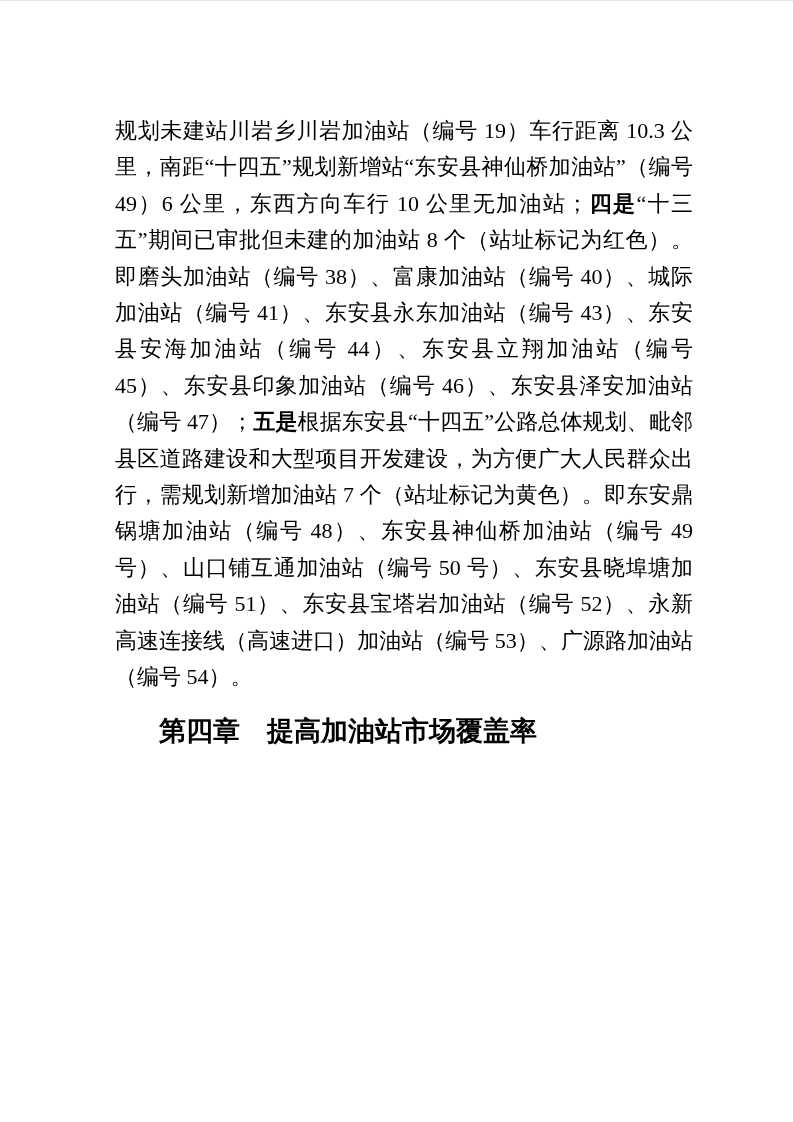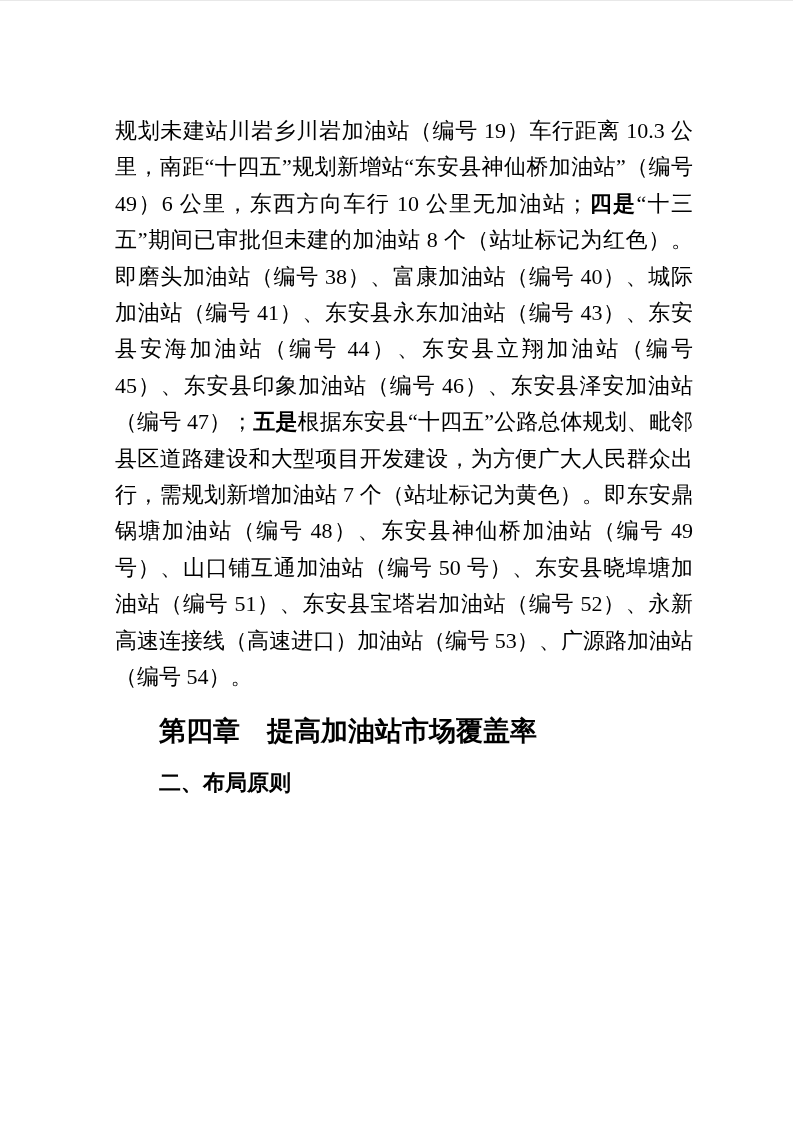--- a/index.html
+++ b/index.html
@@ -77,17 +77,16 @@
 
 <div class="page">
   <div class="content">
 
     <p class="body-para"><span>规划未建站川岩乡川岩加油站（编号 19）车行距离 10.3 公里，南距“十四五”规划新增站“东安县神仙桥加油站”（编号 49）6 公里，东西方向车行 10 公里无加油站；</span><b>四是</b><span>“十三五”期间已审批但未建的加油站 8 个（站址标记为红色）。即磨头加油站（编号 38）、富康加油站（编号 40）、城际加油站（编号 41）、东安县永东加油站（编号 43）、东安县安海加油站（编号 44）、东安县立翔加油站（编号 45）、东安县印象加油站（编号 46）、东安县泽安加油站（编号 47）；</span><b>五是</b><span>根据东安县“十四五”公路总体规划、毗邻县区道路建设和大型项目开发建设，为方便广大人民群众出行，需规划新增加油站 7 个（站址标记为黄色）。即东安鼎锅塘加油站（编号 48）、东安县神仙桥加油站（编号 49 号）、山口铺互通加油站（编号 50 号）、东安县晓埠塘加油站（编号 51）、东安县宝塔岩加油站（编号 52）、永新高速连接线（高速进口）加油站（编号 53）、广源路加油站（编号 54）。</span></p>
 
     <h1 class="chapter-heading">第四章　提高加油站市场覆盖率</h1>
 
 
 
-    <h2 class="section-heading second">二、布局原则</h2>
 
   </div>
 
 </div>
 
 </body></html>

